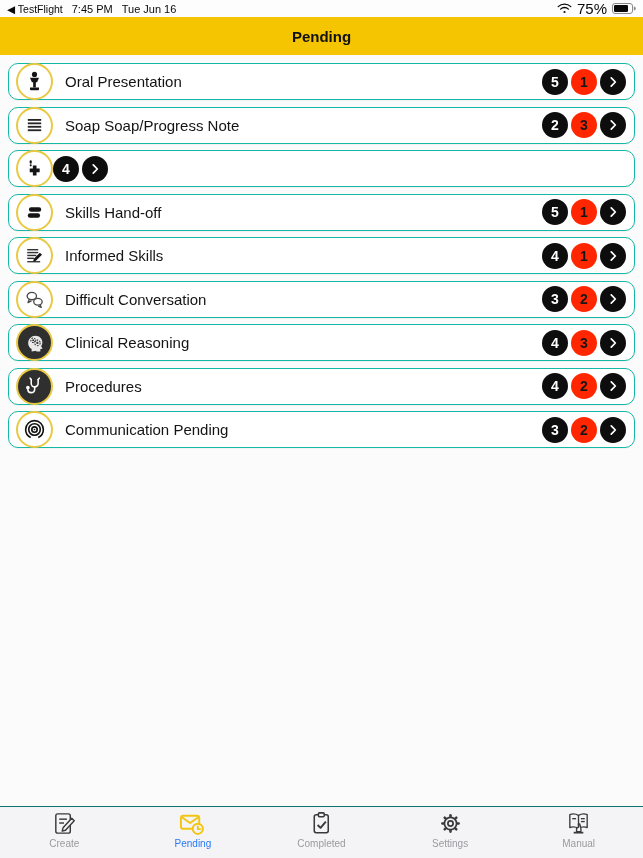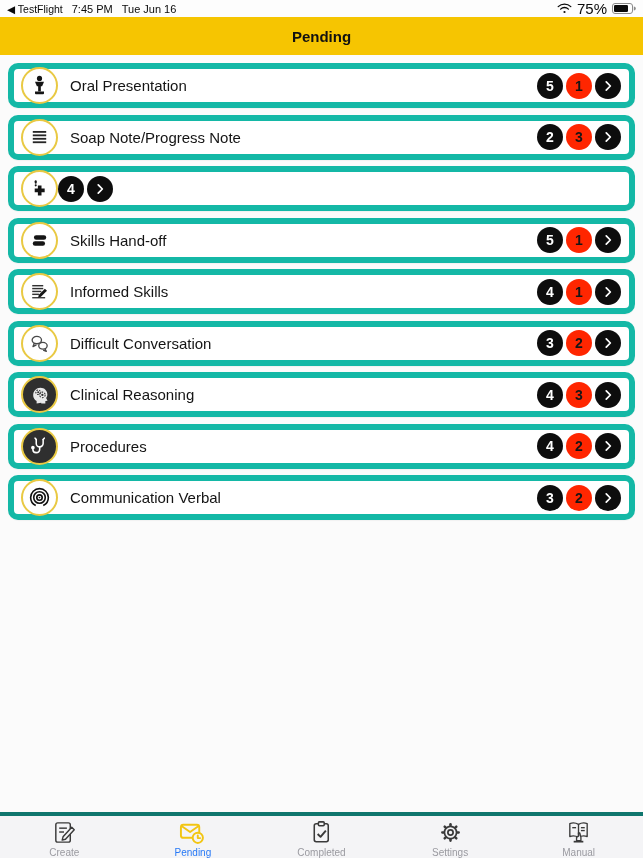--- a/index.html
+++ b/index.html
@@ -27,22 +27,22 @@
   
   .nav-header {
     height:38px; background:var(--header-yellow,#f6c501);
     display:flex; align-items:center; justify-content:center;
   }
   .nav-header .title { font-size:15px; font-weight:bold; color:#111; }
 
   
   .list { padding:8px 8px 0 8px; }
   .card {
-    height:45px; background:#ffffff;
-    border:6px solid #14b8a6; border-radius:10px;
+    height:37px; background:#ffffff;
+    border:1px solid #14b8a6; border-radius:10px;
     box-shadow:0 1px 1px rgba(0,0,0,0.04);
     display:flex; align-items:center;
     padding:0 8px 0 7px; margin-bottom:6.5px;
     cursor:pointer;
   }
   .icon-ring {
     width:37px; height:37px; border-radius:50%;
     border:2.5px solid var(--ring-yellow,#e9c943);
     background:#ffffff; flex:0 0 auto;
     display:flex; align-items:center; justify-content:center;
@@ -56,22 +56,22 @@
     width:26px; height:26px; border-radius:50%;
     display:flex; align-items:center; justify-content:center;
     font-size:14px; font-weight:600;
   }
   .badge.black { background:#0d0d0d; color:#fff; }
   .badge.red { background:var(--badge-red,#ff2600); color:#161616; }
   .badge.chev svg { display:block; }
 
   
   .tab-bar {
-    position:absolute; left:0; bottom:0; width:643px; height:46px;
-    background:#f4f4f6; border-top:4px solid #0f766e;
+    position:absolute; left:0; bottom:0; width:643px; height:52px;
+    background:#f4f4f6; border-top:1px solid #0f766e;
     display:flex;
   }
   .tab {
     flex:1 1 0; display:flex; flex-direction:column;
     align-items:center; justify-content:flex-start;
     padding-top:3px; cursor:pointer;
   }
   .tab .t-icon { height:27px; display:flex; align-items:center; justify-content:center; }
   .tab .t-label { font-size:10px; color:#9a9aa0; margin-top:1px; }
   .tab.active .t-label { color:var(--active-blue,#2779f6); }
@@ -133,21 +133,21 @@
   </div>
       <div class="card">
     <span class="icon-ring">
           <svg width="23" height="23" viewBox="0 0 24 24" fill="#262626">
             <rect x="5" y="5.2" width="14" height="1.9"></rect>
             <rect x="5" y="8.8" width="14" height="1.9"></rect>
             <rect x="5" y="12.4" width="14" height="1.9"></rect>
             <rect x="5" y="16" width="14" height="1.9"></rect>
           </svg>
         </span>
-    <span class="card-label">Soap Note/Progress Note</span>
+    <span class="card-label">Soap Soap/Progress Note</span>
     <span class="badges">
       <span class="badge black">2</span>
       <span class="badge red">3</span>
       <span class="badge black chev">
         <svg width="14" height="14" viewBox="0 0 24 24" fill="none" stroke="#fff" stroke-width="3" stroke-linecap="round" stroke-linejoin="round">
           <polyline points="9,5 16,12 9,19"></polyline>
         </svg>
       </span>
     </span>
   </div>
@@ -276,21 +276,21 @@
   </div>
       <div class="card">
     <span class="icon-ring">
           <svg width="25" height="25" viewBox="0 0 26 26" fill="none" stroke="#111" stroke-width="1.7">
             <circle cx="13" cy="13" r="2.8"></circle>
             <circle cx="13" cy="13" r="6"></circle>
             <circle cx="13" cy="13" r="9.2" pathLength="100" stroke-dasharray="86 14" stroke-dashoffset="-32"></circle>
             <circle cx="13" cy="13" r="0.9" fill="#111" stroke="none"></circle>
           </svg>
         </span>
-    <span class="card-label">Communication Verbal</span>
+    <span class="card-label">Communication Pending</span>
     <span class="badges">
       <span class="badge black">3</span>
       <span class="badge red">2</span>
       <span class="badge black chev">
         <svg width="14" height="14" viewBox="0 0 24 24" fill="none" stroke="#fff" stroke-width="3" stroke-linecap="round" stroke-linejoin="round">
           <polyline points="9,5 16,12 9,19"></polyline>
         </svg>
       </span>
     </span>
   </div>

